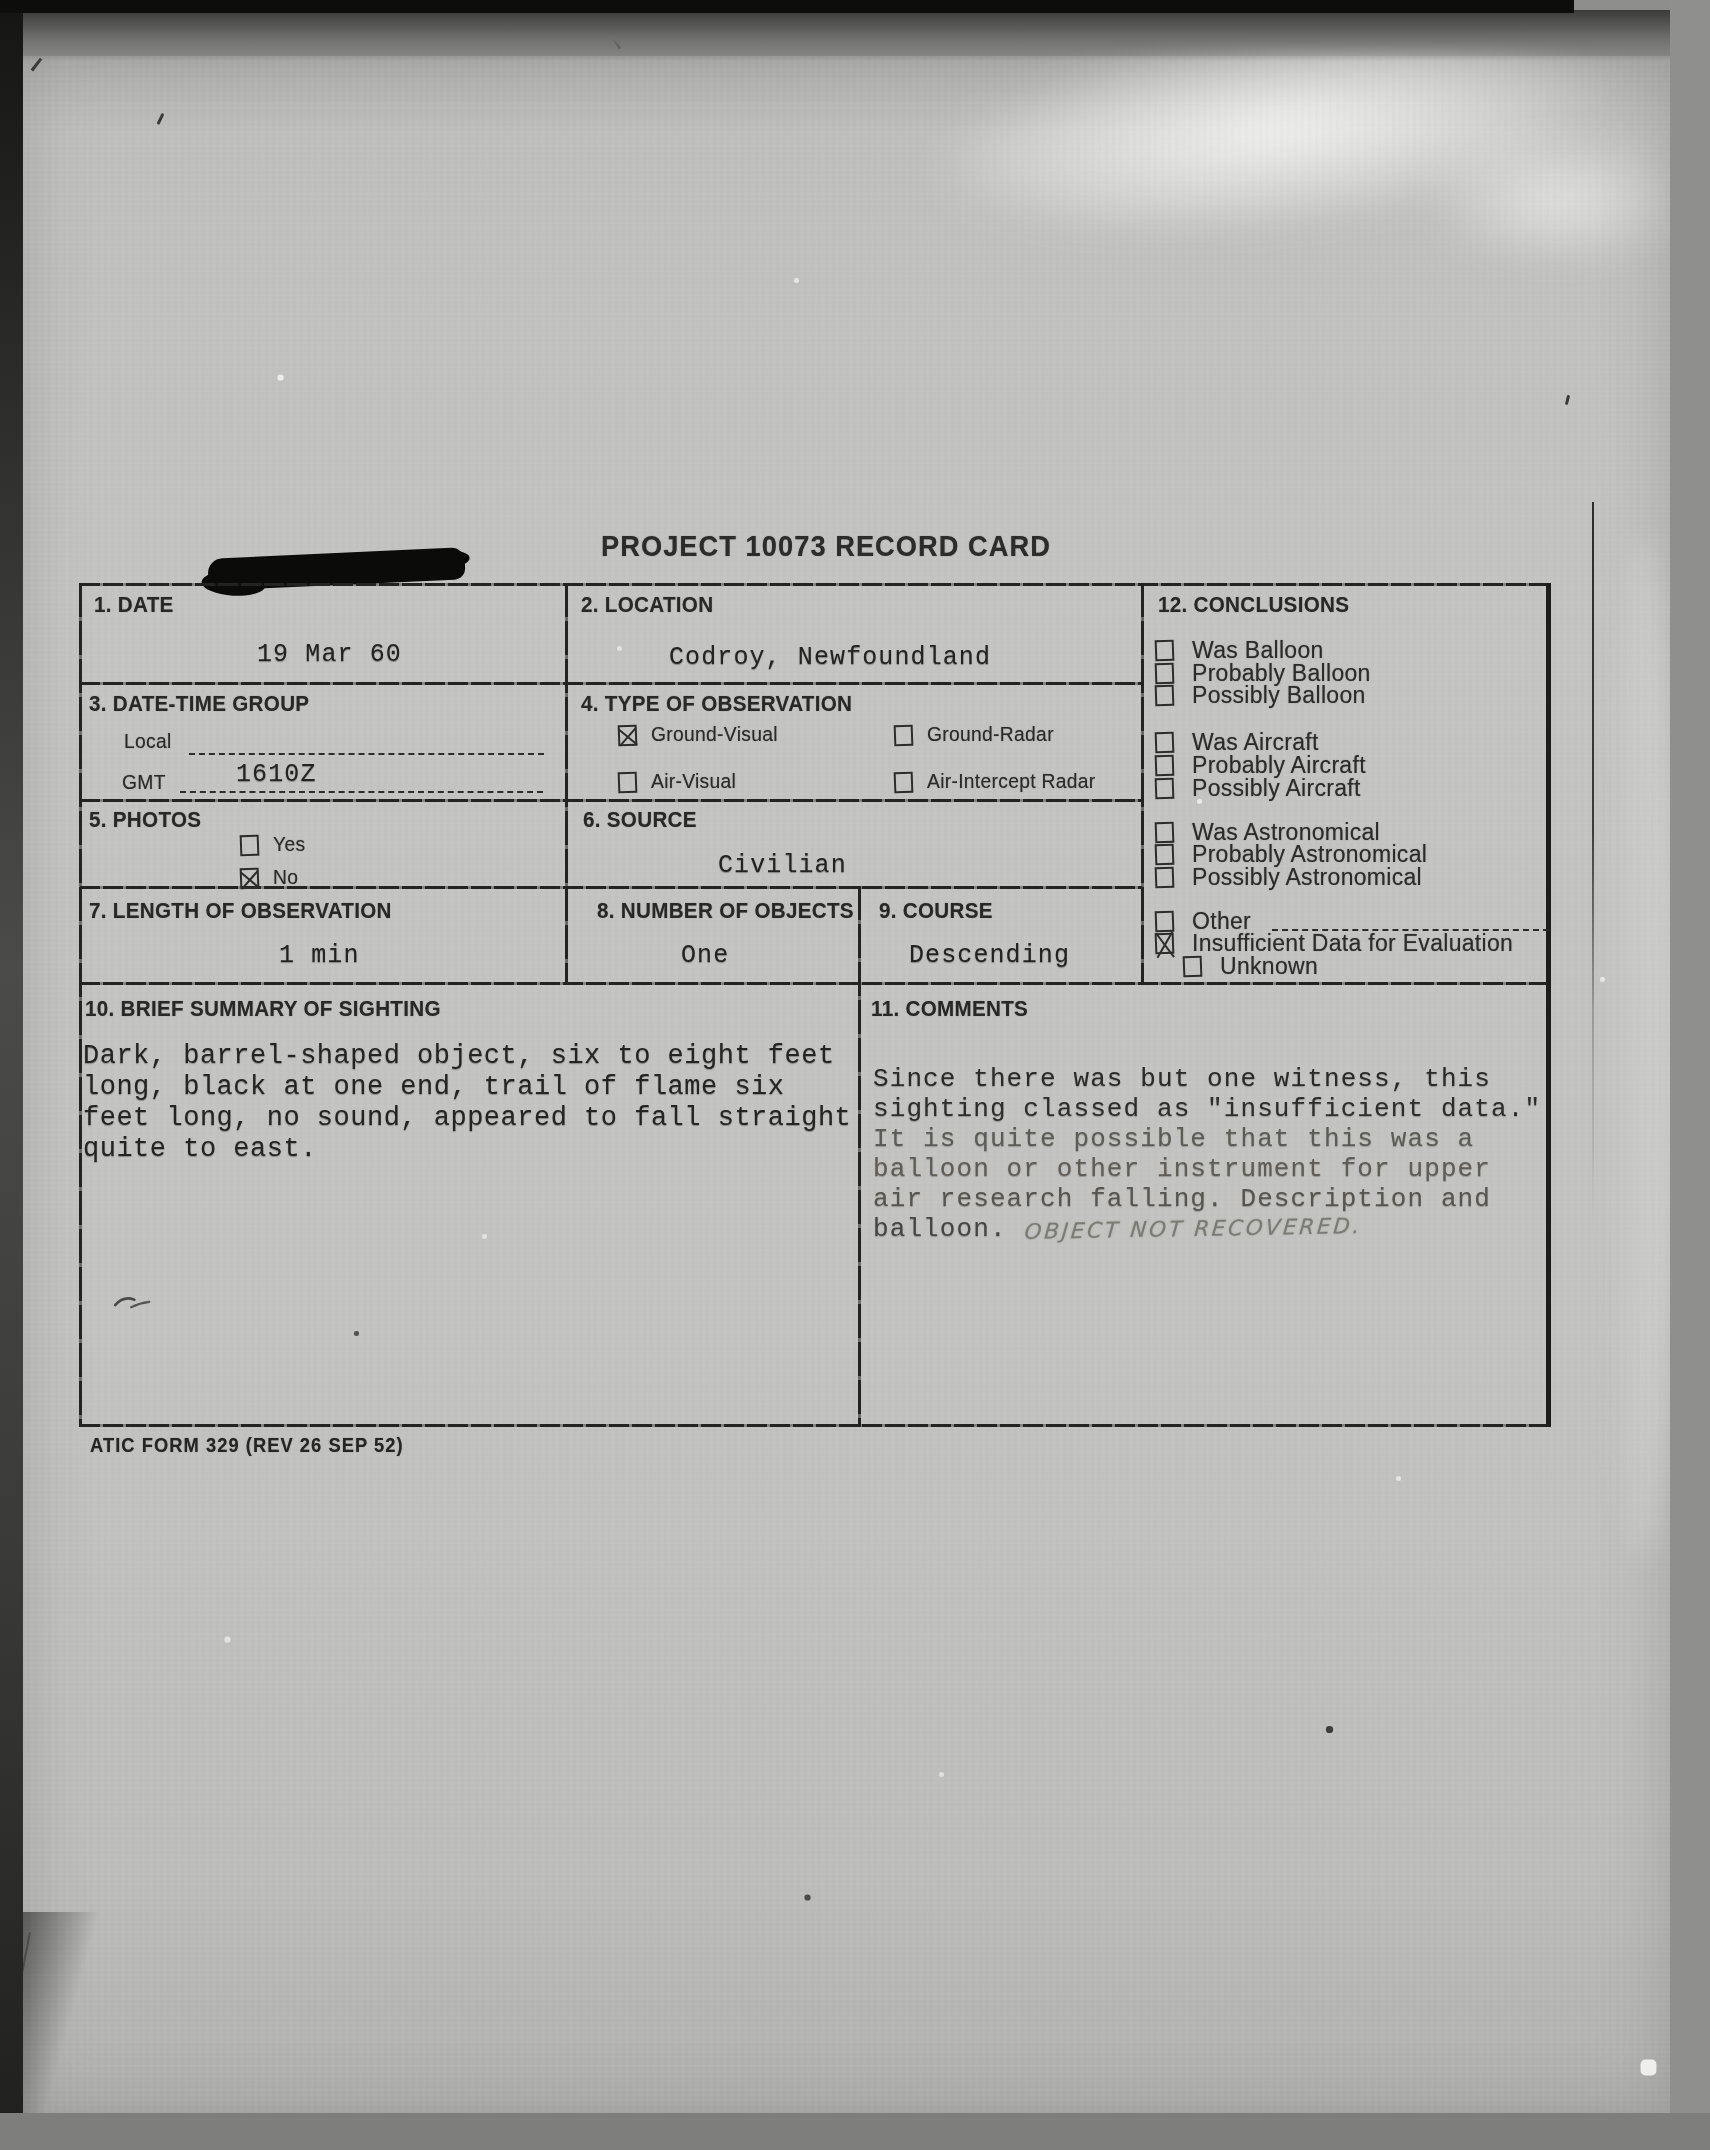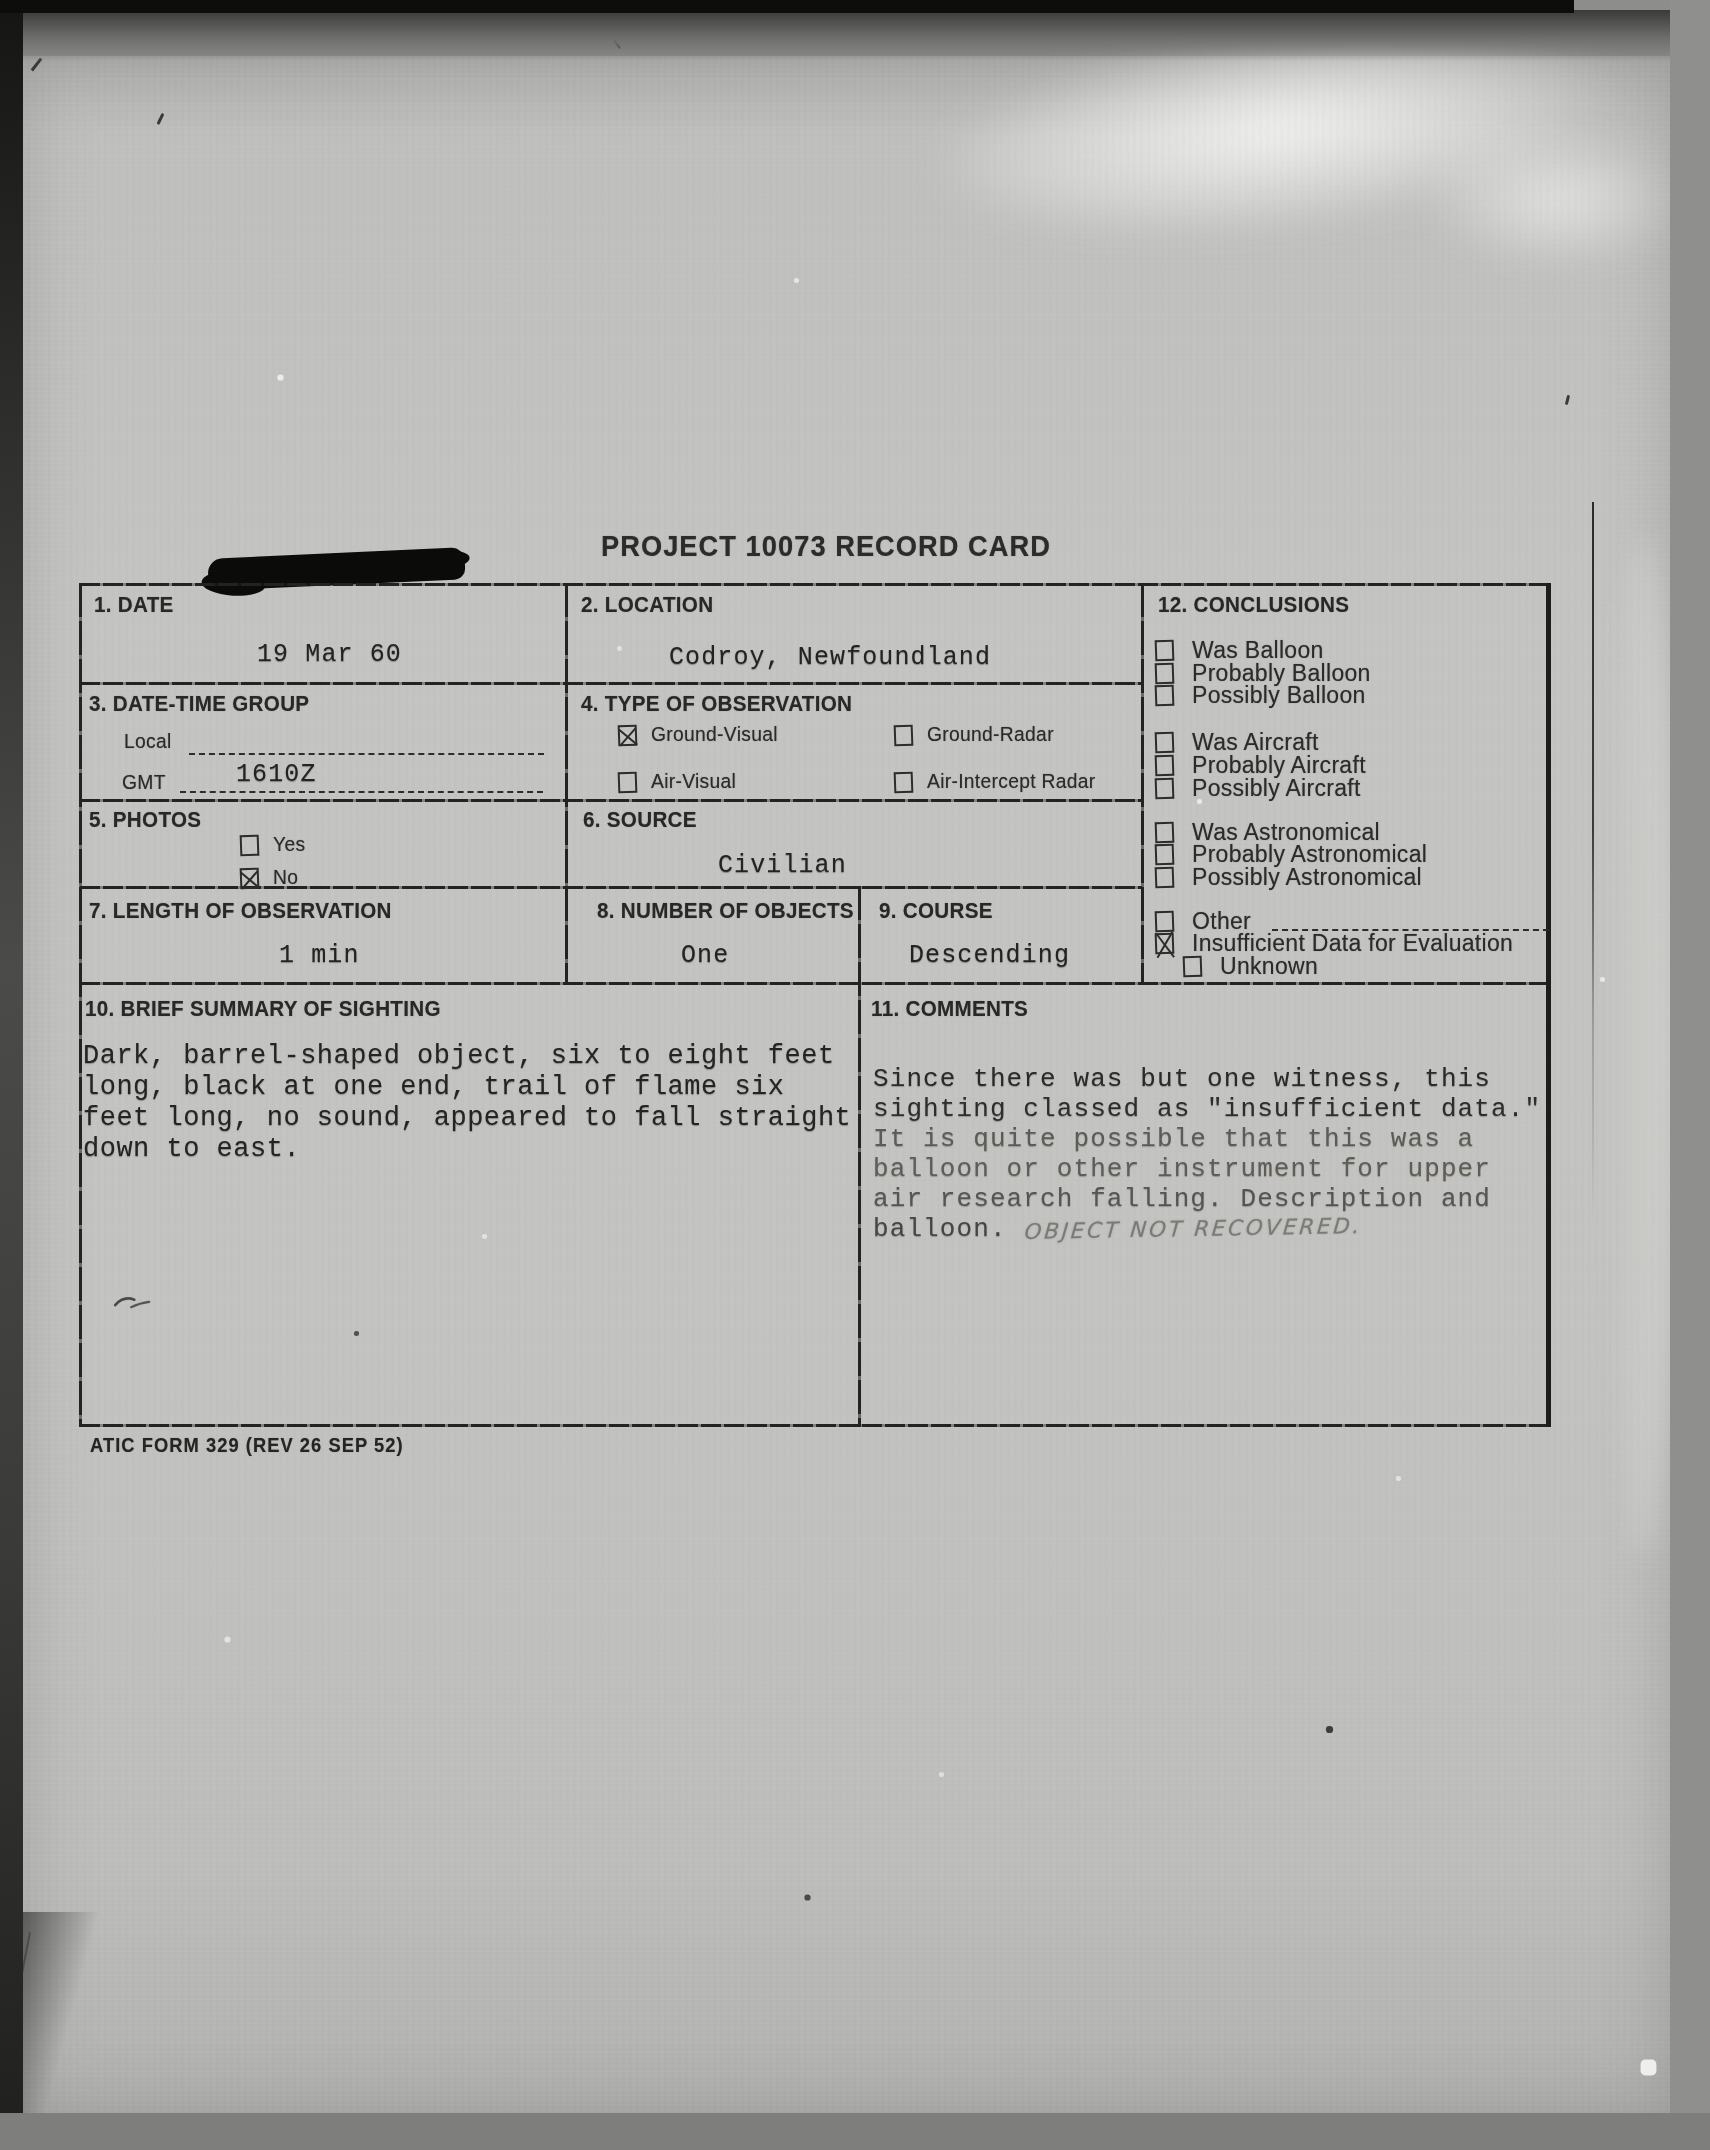--- a/index.html
+++ b/index.html
@@ -188,21 +188,21 @@
   <div class="hdr" style="left:597px;top:901px;">8. NUMBER OF OBJECTS</div>
   <div class="typed" style="left:681px;top:943px;">One</div>
   <div class="hdr" style="left:879px;top:901px;">9. COURSE</div>
   <div class="typed" style="left:909px;top:943px;">Descending</div>
 
   <div class="hdr" style="left:85px;top:999px;">10. BRIEF SUMMARY OF SIGHTING</div>
   <div class="mono-block" style="left:83px;top:1041px;">
     <div class="sum-line">Dark, barrel-shaped object, six to eight feet</div>
     <div class="sum-line">long, black at one end, trail of flame six</div>
     <div class="sum-line">feet long, no sound, appeared to fall straight</div>
-    <div class="sum-line">down to east.</div>
+    <div class="sum-line">quite to east.</div>
   </div>
 
   <div class="hdr" style="left:871px;top:999px;">11. COMMENTS</div>
   <div class="mono-block" style="left:873px;top:1044px;margin-top:20px;">
     <div class="com-line cl0">Since there was but one witness, this</div>
     <div class="com-line cl1">sighting classed as "insufficient data."</div>
     <div class="com-line cl2"> It is quite possible that this was a</div>
     <div class="com-line cl3">balloon or other instrument for upper</div>
     <div class="com-line cl4">air research falling. Description and</div>
     <div class="com-line cl6">

